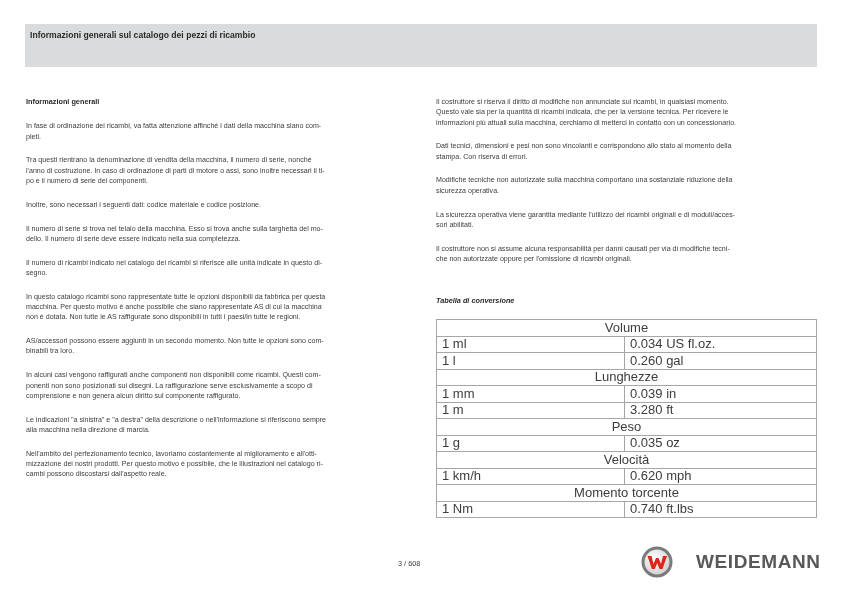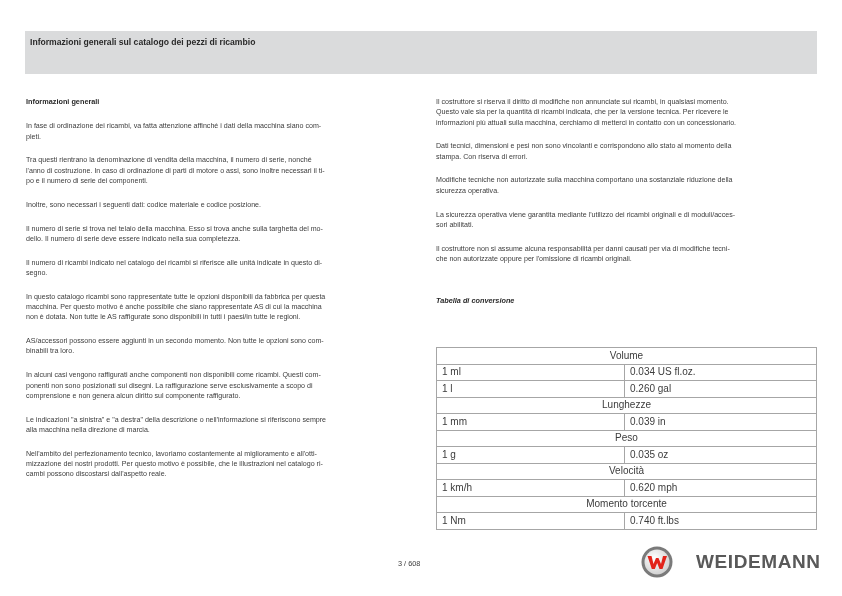--- a/index.html
+++ b/index.html
@@ -2,42 +2,42 @@
 <html><head>
 <meta charset="utf-8">
 <style>
   html, body { margin: 0; padding: 0; }
   body {
     width: 842px; height: 596px; position: relative; overflow: hidden;
     background: #ffffff; color: #3a3a3a;
     font-family: "Liberation Sans", sans-serif;
   }
   .header {
-    position: absolute; left: 25px; top: 31px; width: 792px; height: 43px;
+    position: absolute; left: 25px; top: 24px; width: 792px; height: 43px;
     background: #dadbdc;
   }
   .header-title {
     position: absolute; left: 5px; top: 6px;
     font-size: 8.6px; font-weight: bold; color: #2a2a2a;
   }
   .col {
     position: absolute; top: 85px; width: 388px;
     font-size: 7.1px; line-height: 10.3px; color: #3c3c3c; margin-top: 12px;
   }
   .col-left { left: 26px; }
   .col-right { left: 436px; }
   .section-heading { font-weight: bold; color: #2a2a2a; margin: 0 0 14px 0; font-size: 7.3px; }
   .para { margin: 0 0 13.5px 0; white-space: pre-line; }
   .table-heading {
     position: absolute; left: 436px; top: 296px;
     font-size: 7.3px; font-weight: bold; color: #2a2a2a; font-style: italic;
   }
   table.conv {
     position: absolute; left: 436px; top: 319px; width: 381px;
-    border-collapse: collapse; font-size: 10px; color: #3c3c3c; margin-top: 28px;
+    border-collapse: collapse; font-size: 13px; color: #3c3c3c;
   }
   table.conv td {
     border: 1px solid #a6a6a6; height: 15.5px; padding: 0 0 0 5px;
     line-height: 10px;
   }
   table.conv td.group { text-align: center; padding: 0; }
   table.conv td.c1 { width: 182px; }
   .page-number {
     position: absolute; left: 398px; top: 559px;
     font-size: 7.3px; color: #3c3c3c;
@@ -115,20 +115,24 @@
         <td>0.260 gal</td>
       </tr>
       <tr>
         <td colspan="2" class="group">Lunghezze</td>
       </tr>
       <tr>
         <td class="c1">1 mm</td>
         <td>0.039 in</td>
       </tr>
       <tr>
+        <td class="c1">1 m</td>
+        <td>3.280 ft</td>
+      </tr>
+      <tr>
         <td colspan="2" class="group">Peso</td>
       </tr>
       <tr>
         <td class="c1">1 g</td>
         <td>0.035 oz</td>
       </tr>
       <tr>
         <td colspan="2" class="group">Velocità</td>
       </tr>
       <tr>

